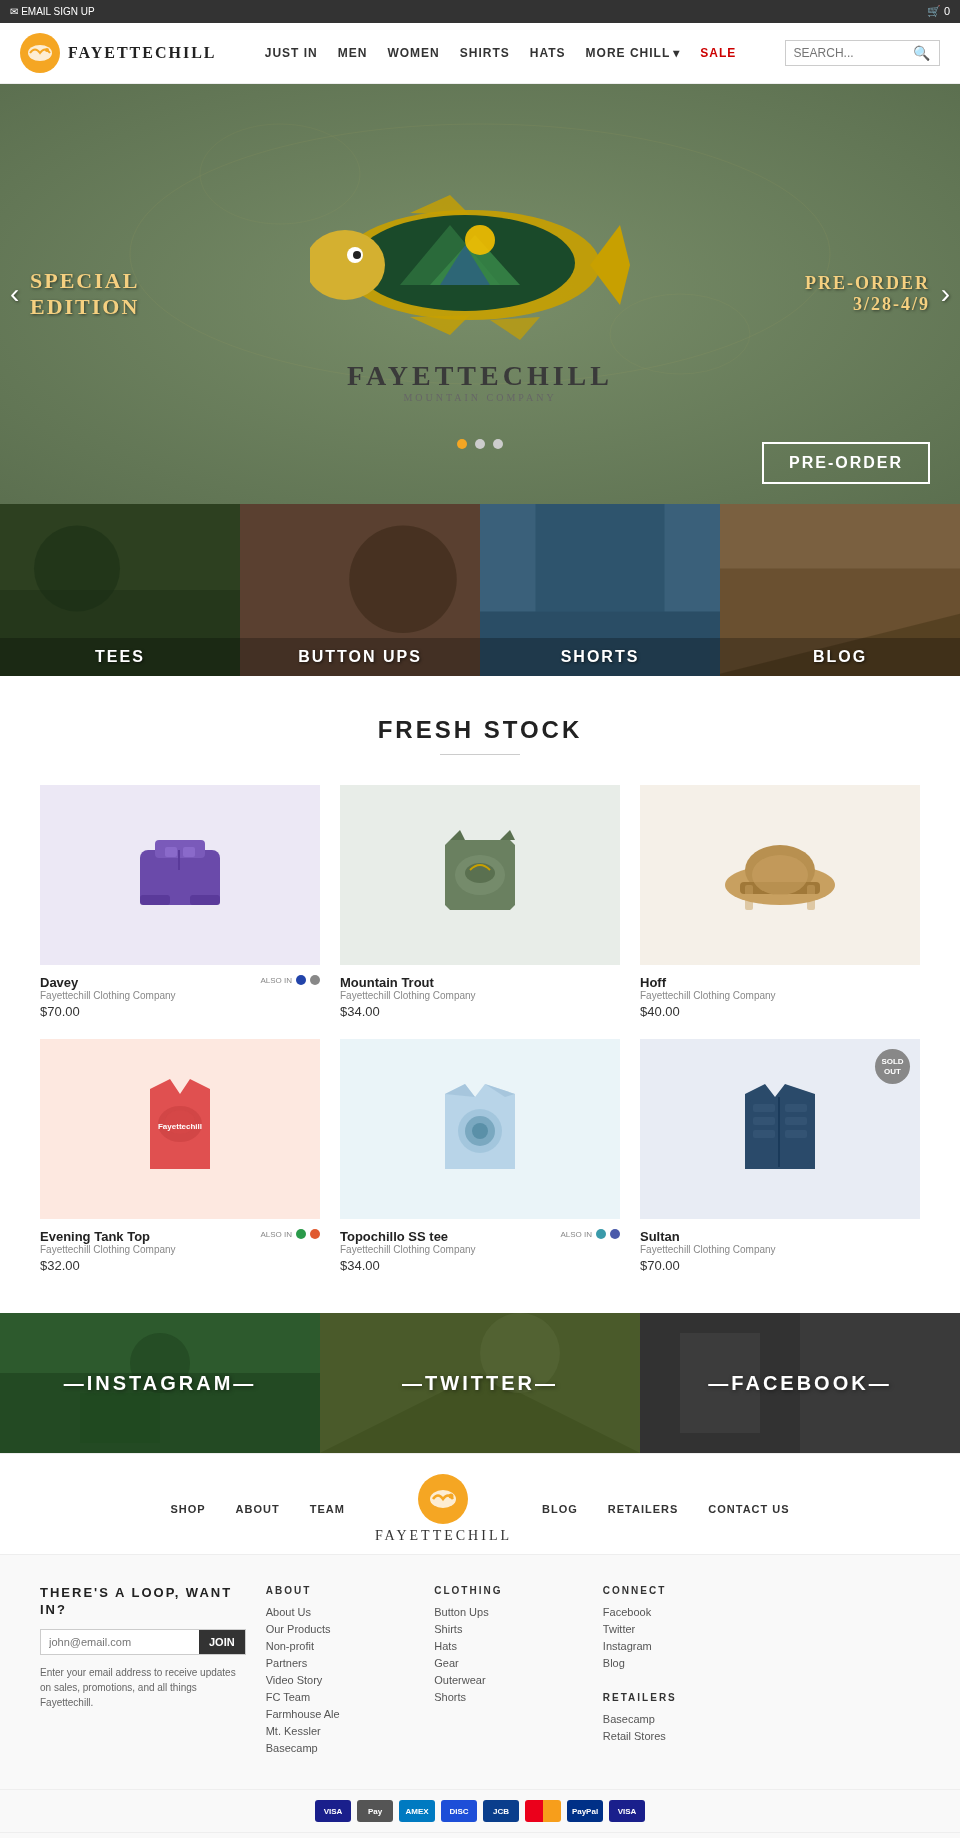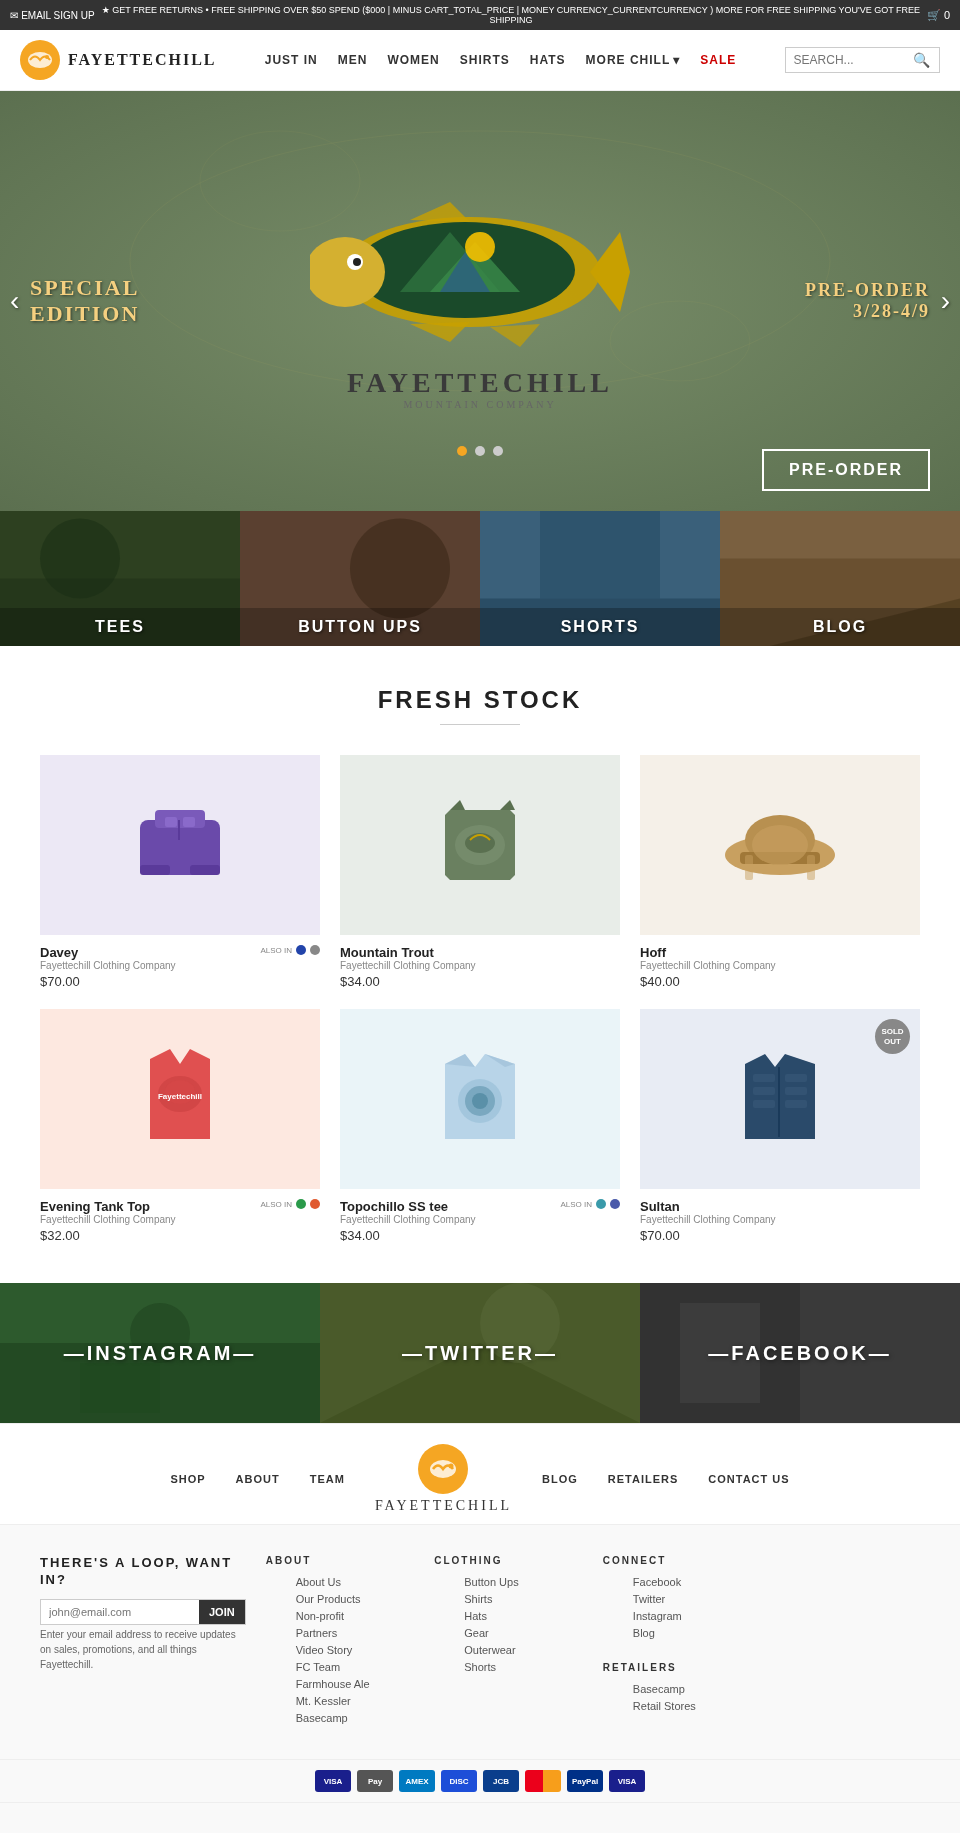--- a/index.html
+++ b/index.html
@@ -104,21 +104,21 @@
       padding: 10px 25px; font-size: 16px; letter-spacing: 2px; font-weight: bold; cursor: pointer;
     }
 
     
     .category-grid {
       display: grid;
       grid-template-columns: repeat(4, 1fr);
       width: 100%;
     }
     .category-item {
-      position: relative; height: 135px; overflow: hidden; cursor: pointer;
+      position: relative; height: 172px; overflow: hidden; cursor: pointer;
     }
     .category-bg {
       width: 100%; height: 100%;
       background-size: cover; background-position: center;
     }
     .category-label {
       position: absolute; bottom: 0; left: 0; right: 0;
       color: #fff; text-align: center; font-size: 16px; font-weight: bold;
       letter-spacing: 2px; padding: 10px;
       background: rgba(0,0,0,0.25);
@@ -200,24 +200,24 @@
     
     .footer-content {
       background: #f9f9f9;
       padding: 30px 40px;
       display: grid;
       grid-template-columns: 1fr 1fr 1fr 1fr 1fr;
       gap: 20px;
       border-top: 1px solid #eee;
     }
     .footer-section-title { font-size: 10px; font-weight: bold; letter-spacing: 2px; color: #333; margin-bottom: 10px; }
-    .footer-link { font-size: 11px; color: #555; margin-bottom: 5px; cursor: pointer; display: block; margin-left: 30px; }
+    .footer-link { font-size: 11px; color: #555; margin-bottom: 5px; cursor: pointer; display: block; }
     .newsletter-area { }
     .newsletter-title { font-size: 13px; font-weight: bold; letter-spacing: 2px; color: #222; margin-bottom: 10px; line-height: 1.3; }
-    .email-row { display: flex; border: 1px solid #ccc; margin-bottom: 2px; }
+    .email-row { display: flex; border: 1px solid #ccc; margin-bottom: 10px; }
     .email-input { flex: 1; border: none; outline: none; padding: 6px 8px; font-size: 11px; background: #fff; }
     .join-btn { background: #333; color: #fff; border: none; padding: 6px 10px; font-size: 11px; font-weight: bold; cursor: pointer; }
     .newsletter-desc { font-size: 10px; color: #666; line-height: 1.5; }
 
     
     .payment-strip {
       background: #f9f9f9; padding: 10px 40px;
       display: flex; align-items: center; justify-content: center;
       gap: 6px; border-top: 1px solid #eee;
     }
@@ -243,21 +243,20 @@
     }
 
     
     .fish-svg { width: 340px; height: 160px; }
   </style>
 </head>
 <body>
 
 <div class="top-bar">
   <span style="font-size:10px; cursor:pointer; white-space:nowrap;">✉ EMAIL SIGN UP</span>
-  <span class="top-bar-text" style="font-size:9px;">★ GET FREE RETURNS • FREE SHIPPING OVER $50 SPEND ($000 | MINUS CART_TOTAL_PRICE | MONEY CURRENCY_CURRENTCURRENCY ) MORE FOR FREE SHIPPING YOU'VE GOT FREE SHIPPING</span>
   <span class="cart-icon">🛒 0</span>
 </div>
 
 <div class="header">
   <div class="logo-area">
     <div class="logo-img">
       <svg width="30" height="30" viewBox="0 0 30 30">
         <ellipse cx="15" cy="15" rx="12" ry="8" fill="#fff" opacity="0.8"></ellipse>
         <path d="M5,15 Q10,8 15,15 Q20,8 25,15" fill="none" stroke="#f5a623" stroke-width="2"></path>
         <circle cx="22" cy="12" r="2" fill="#f5a623"></circle>

